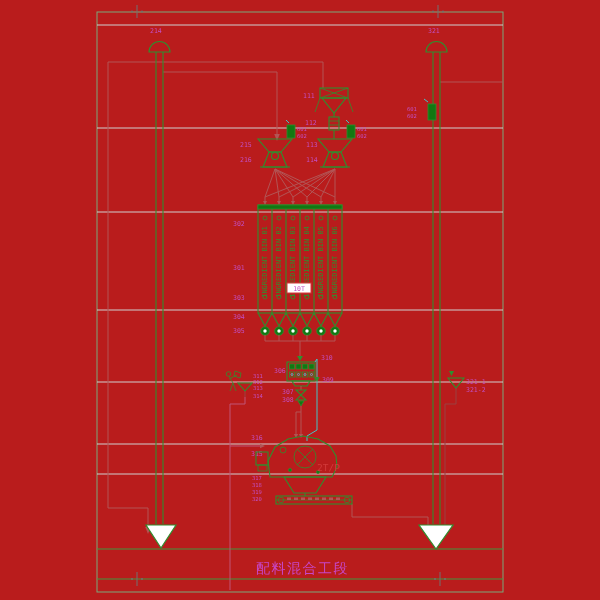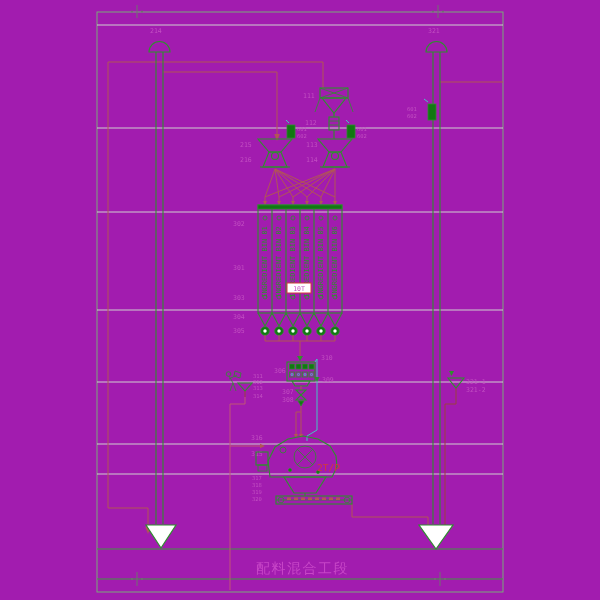--- a/index.html
+++ b/index.html
@@ -1,16 +1,16 @@
 <!DOCTYPE html>
 <html><head>
 <meta charset="utf-8">
 <style>
   html,body{margin:0;padding:0;background:#fff;}
-  .stage{width:600px;height:600px;position:relative;background:#a21caf;overflow:hidden;}
+  .stage{width:600px;height:600px;position:relative;background:#b91c1c;overflow:hidden;}
   svg{position:absolute;left:0;top:0;}
   text{font-family:"DejaVu Sans Mono","Liberation Mono",monospace;}
   .mg{fill:#c24fc2;font-size:6.5px;}
   .mg5{fill:#c24fc2;font-size:5.5px;}
   .bin-t{fill:#2f8f2f;font-size:7px;}
   .redcap{fill:#d23a3a;font-size:9.5px;}
   .title-t{fill:#c746c7;font-size:14px;letter-spacing:1.5px;font-family:"DejaVu Sans","Liberation Sans",sans-serif;}
   .g{stroke:#2f8f2f;fill:none;stroke-width:1.1;}
   .gthin{stroke:#2f8f2f;fill:none;stroke-width:0.8;}
   .gf{fill:#127812;stroke:#2f8f2f;stroke-width:0.8;}

